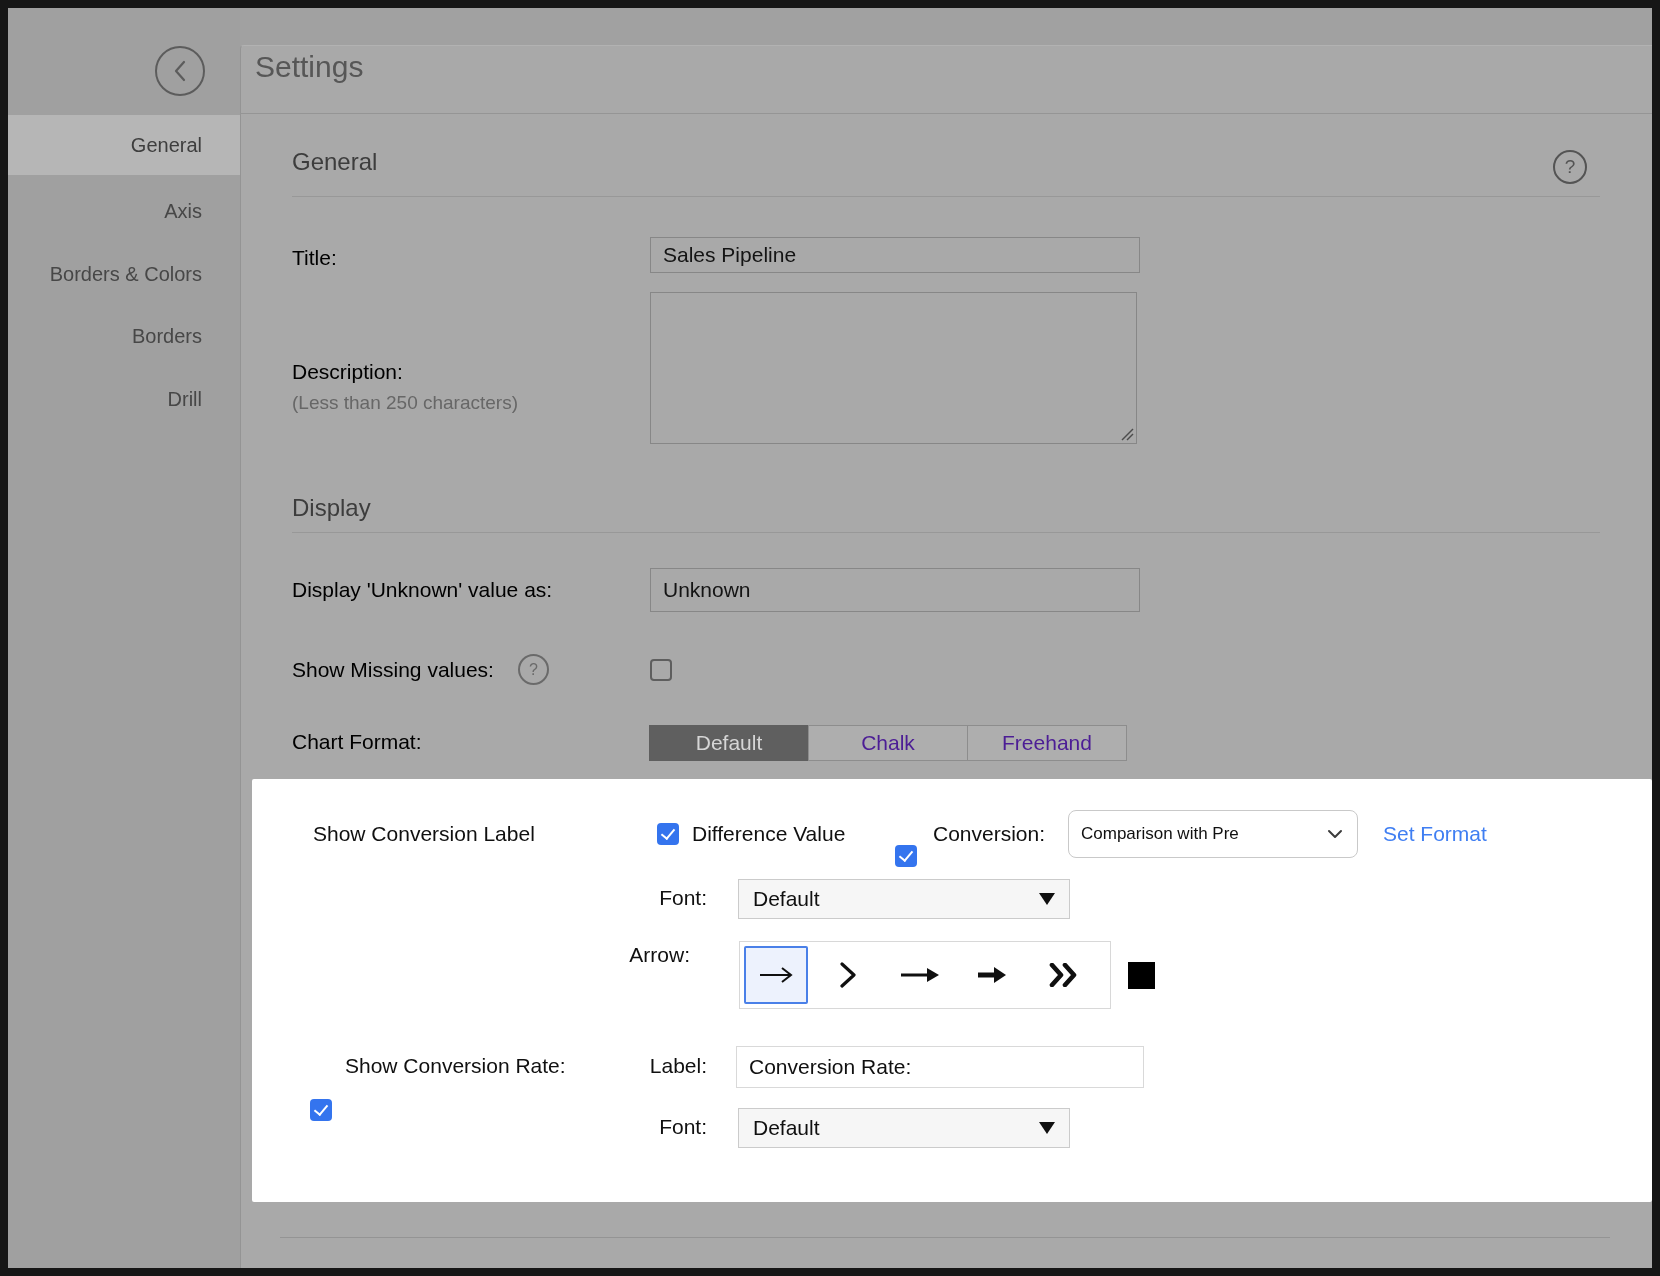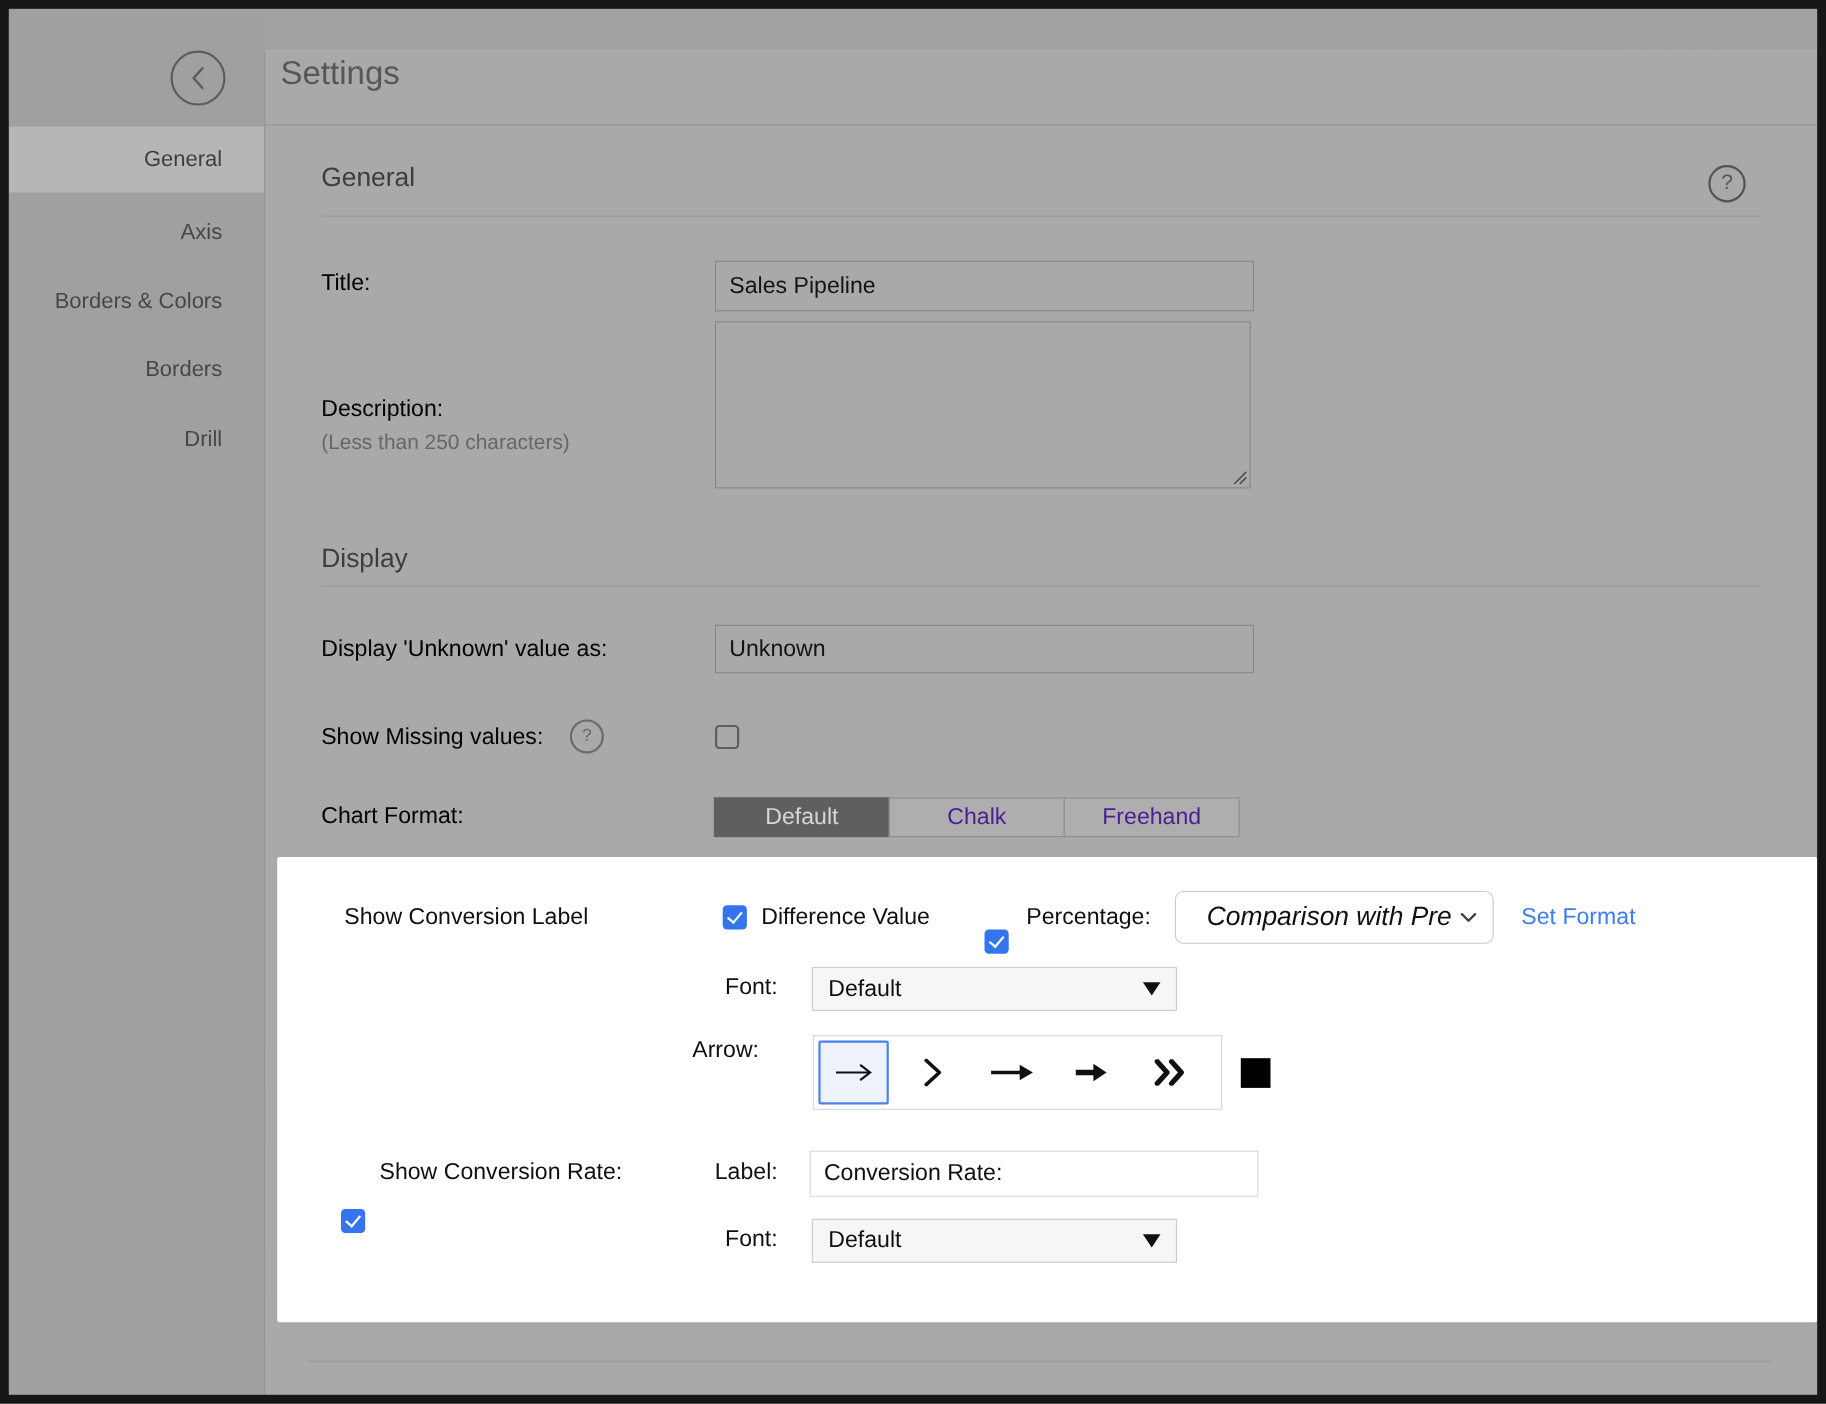--- a/index.html
+++ b/index.html
@@ -36,21 +36,21 @@
   .seg div.on{background:#5f5f5f;color:#d6d6d6;border-color:#5f5f5f;}
   
   .spot{left:252px;top:779px;width:1400px;height:423px;background:#ffffff;border-radius:2px;z-index:5;}
   .spot .abs{z-index:6;}
   .w-lbl{font-size:21px;color:#101010;}
   .r-lbl{font-size:21px;color:#101010;text-align:right;}
   .bluecb{width:22px;height:22px;border-radius:4px;background:#3474ee;position:relative;}
   .bluecb:after{content:"";position:absolute;left:7px;top:3px;width:6px;height:11px;
                 border:solid #fff;border-width:0 2.5px 2.5px 0;transform:rotate(40deg);}
   .rsel{border:1px solid #c9c9c9;border-radius:8px;background:#fff;box-sizing:border-box;
-        display:flex;align-items:center;font-size:24px;color:#101010;padding:0 14px 0 28px;font-style:italic;}
+        display:flex;align-items:center;font-size:17px;color:#101010;padding:0 14px 0 12px;}
   .rsel .txt{white-space:nowrap;overflow:hidden;flex:1;}
   .gsel{background:#f6f6f6;border:1px solid #cbcbcb;box-sizing:border-box;display:flex;
         align-items:center;font-size:21px;color:#101010;padding:0 14px;}
   .gsel .txt{flex:1;white-space:nowrap;overflow:hidden;}
   .tri{width:0;height:0;border-left:8px solid transparent;border-right:8px solid transparent;
        border-top:12px solid #101010;}
   .link{font-size:21px;color:#3f7ef2;}
   .arrowbox{border:1px solid #d8d8d8;background:#fff;box-sizing:border-box;display:flex;align-items:center;}
   .slot{width:72px;height:64px;display:flex;align-items:center;justify-content:center;}
   .tile-sel{border:2px solid #4a80e8;background:#edf2fd;border-radius:2px;width:64px;height:58px;
@@ -79,21 +79,21 @@
 <div class="abs side-item" style="top:306px;">Borders</div>
 <div class="abs side-item" style="top:369px;">Drill</div>
 
 <div class="abs h2" style="left:292px;top:148px;">General</div>
 <div class="abs help-circ" style="left:1553px;top:150px;width:30px;height:30px;font-size:19px;">
   <span>?</span>
 </div>
 <div class="abs rule" style="left:292px;top:196px;width:1308px;"></div>
 
 <div class="abs lbl" style="left:292px;top:246px;">Title:</div>
-<div class="abs g-input" style="left:650px;top:237px;width:490px;height:46px;">
+<div class="abs g-input" style="left:650px;top:237px;width:490px;height:36px;">
   <span>Sales Pipeline</span>
 </div>
 
 <div class="abs lbl" style="left:292px;top:360px;">Description:</div>
 <div class="abs note" style="left:292px;top:392px;">(Less than 250 characters)</div>
 <div class="abs g-area" style="left:650px;top:292px;width:487px;height:152px;">
   <span></span>
   <svg class="abs" style="right:2px;bottom:2px;" width="16" height="16" viewBox="0 0 16 16">
     <line x1="4" y1="15" x2="15" y2="4" stroke="#4c4c4c" stroke-width="1.4"></line>
     <line x1="9" y1="15" x2="15" y2="9" stroke="#4c4c4c" stroke-width="1.4"></line>
@@ -120,21 +120,21 @@
   <div>Chalk</div>
   <div>Freehand</div>
 </div>
 
 <div class="abs spot">
 
   <div class="abs w-lbl" style="left:61px;top:43px;">Show Conversion Label</div>
   <div class="abs bluecb" style="left:405px;top:44px;"></div>
   <div class="abs w-lbl" style="left:440px;top:43px;">Difference Value</div>
   <div class="abs bluecb" style="left:643px;top:44px;"></div>
-  <div class="abs w-lbl" style="left:681px;top:43px;">Percentage:</div>
+  <div class="abs w-lbl" style="left:681px;top:43px;">Conversion:</div>
   <div class="abs rsel" style="left:816px;top:31px;width:290px;height:48px;">
     <span class="txt">Comparison with Pre</span>
     <svg width="16" height="10" viewBox="0 0 16 10">
       <polyline points="2,2 8,8 14,2" fill="none" stroke="#3c3c3c" stroke-width="2" stroke-linecap="round" stroke-linejoin="round"></polyline>
     </svg>
   </div>
   <div class="abs link" style="left:1131px;top:43px;">Set Format</div>
 
   <div class="abs r-lbl" style="left:355px;top:107px;width:100px;">Font:</div>
   <div class="abs gsel" style="left:486px;top:100px;width:332px;height:40px;">

